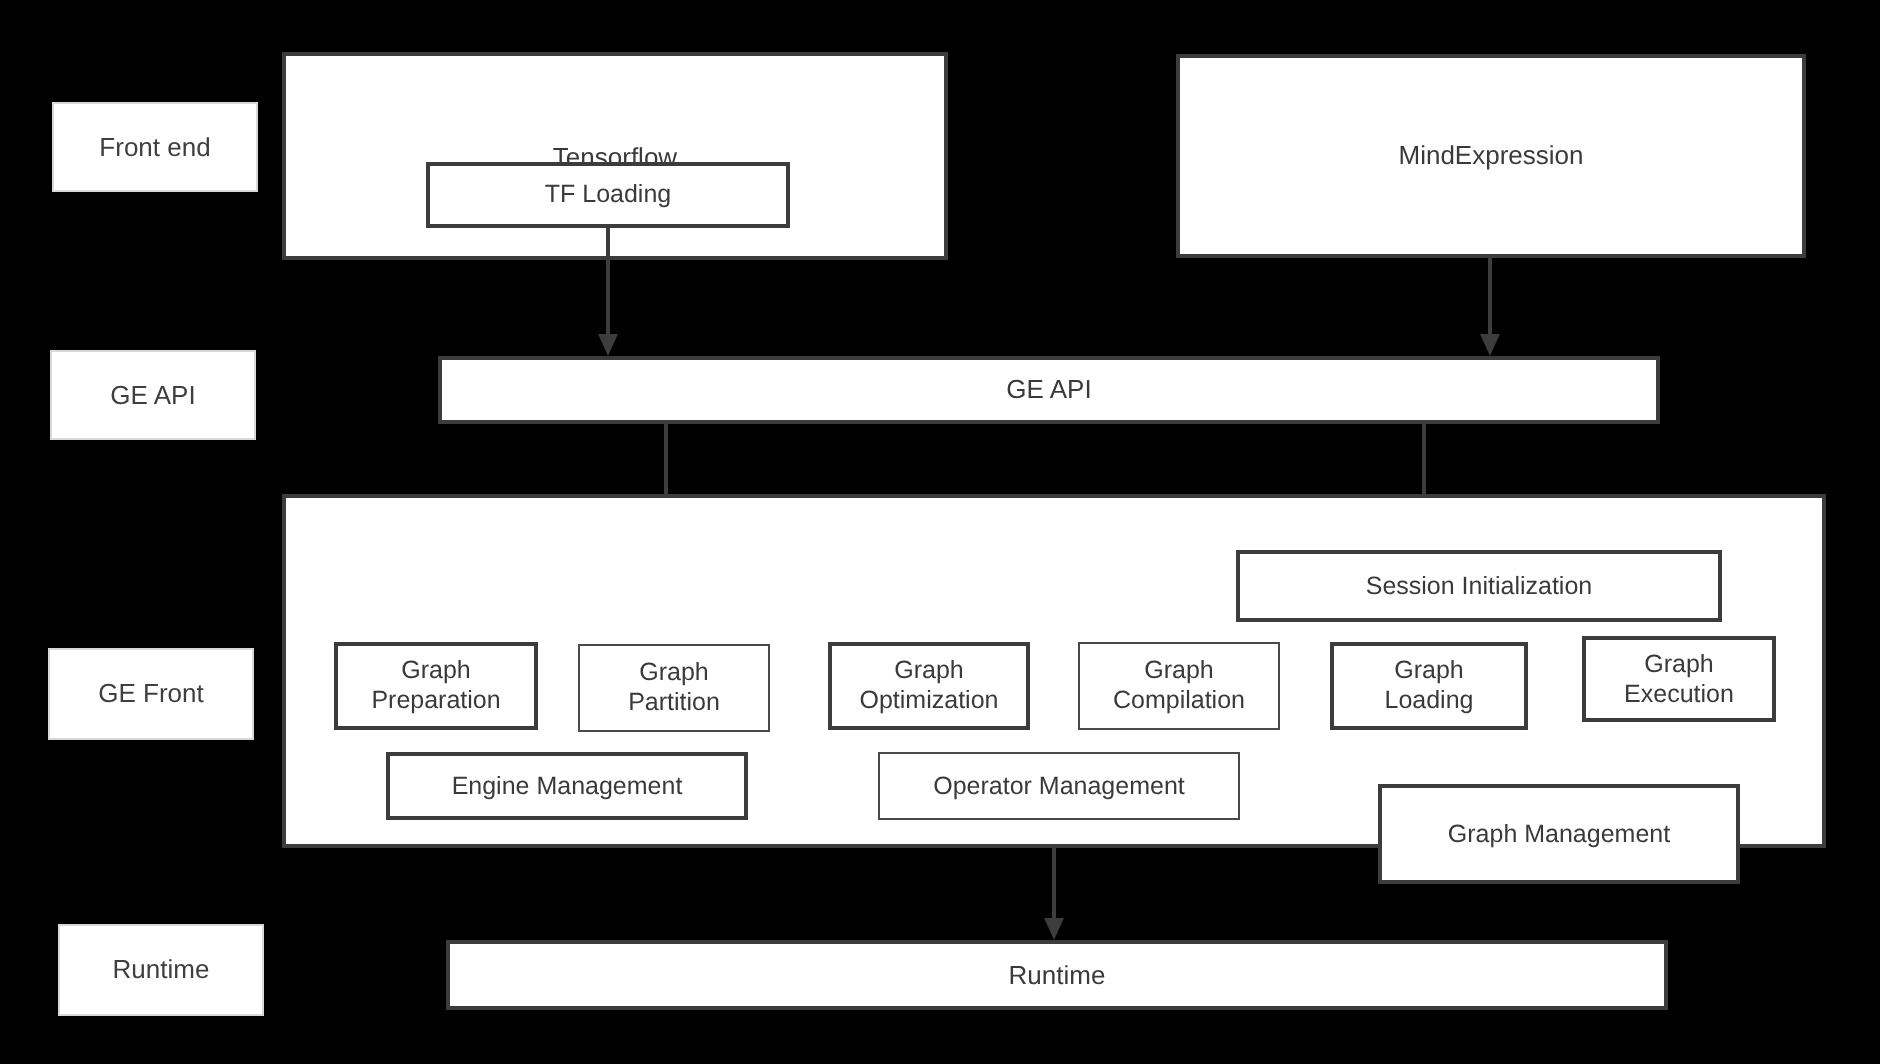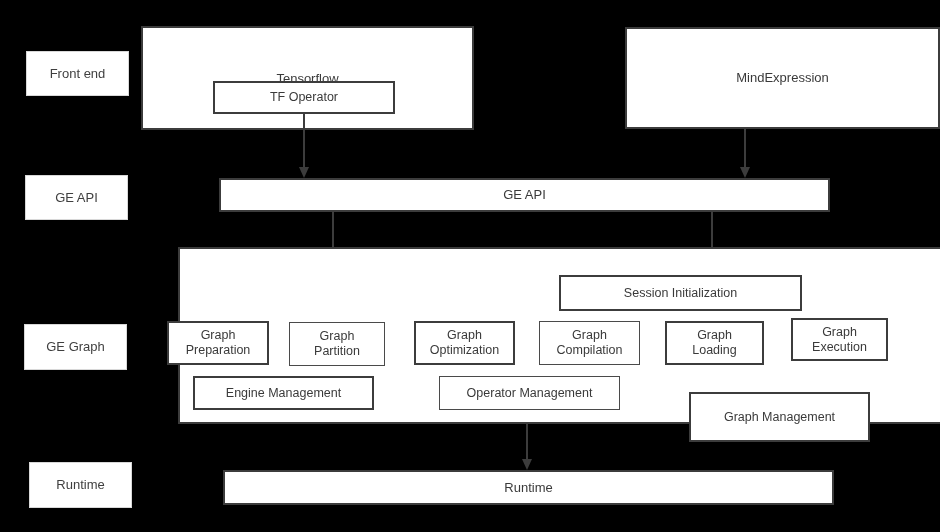--- a/index.html
+++ b/index.html
@@ -42,21 +42,20 @@
   .group-box {
     border: 2px solid #3c3c3c;
     align-items: flex-start;
     justify-content: center;
     padding-top: 43px;
     font-size: 13px;
   }
   .group-plain {
     border: 2px solid #3c3c3c;
     font-size: 13px;
-    margin-left: 37px;
   }
   
   .inner-box {
     border: 2px solid #3c3c3c;
     font-size: 12.5px;
     color: #3a3a3a;
   }
   .inner-box.thin {
     border: 1.5px solid #4a4a4a;
   }
@@ -87,27 +86,27 @@
 </style>
 </head>
 <body>
 
 <div id="canvas">
 
   <div class="box side-label" style="left:26px; top:51px; width:103px; height:45px;">Front end</div>
 
   <div class="box side-label" style="left:25px; top:175px; width:103px; height:45px;">GE API</div>
 
-  <div class="box side-label" style="left:24px; top:324px; width:103px; height:46px;">GE Graph</div>
+  <div class="box side-label" style="left:24px; top:324px; width:103px; height:46px;">GE Front</div>
 
   <div class="box side-label" style="left:29px; top:462px; width:103px; height:46px;">Runtime</div>
 
   <div class="box group-box" style="left:141px; top:26px; width:333px; height:104px;">Tensorflow</div>
 
-  <div class="box inner-box" style="left:213px; top:81px; width:182px; height:33px;">TF Operator</div>
+  <div class="box inner-box" style="left:213px; top:81px; width:182px; height:33px;">TF Loading</div>
 
   <div class="box group-plain" style="left:588px; top:27px; width:315px; height:102px;">MindExpression</div>
 
   <div class="arrow" style="left:303px; top:114px; height:64px;">
     <div class="shaft" style="height:53px;"></div>
     <div class="head" style="top:53px;"></div>
   </div>
 
   <div class="arrow" style="left:744px; top:129px; height:49px;">
     <div class="shaft" style="height:38px;"></div>
@@ -122,21 +121,21 @@
   </div>
 
   <div class="arrow" style="left:711px; top:212px; height:63px;">
     <div class="shaft" style="height:52px;"></div>
     <div class="head" style="top:52px;"></div>
   </div>
 
   <div class="box group-plain" style="left:141px; top:247px; width:772px; height:177px;"></div>
 
 
-  <div class="box inner-box" style="left:559px; top:275px; width:243px; height:36px;">Session Initialization</div>
+  <div class="box inner-box" style="left:618px; top:275px; width:243px; height:36px;">Session Initialization</div>
 
   <div class="box inner-box" style="left:167px; top:321px; width:102px; height:44px;">Graph
 Preparation</div>
 
   <div class="box inner-box thin" style="left:289px; top:322px; width:96px; height:44px;">Graph
 Partition</div>
 
   <div class="box inner-box" style="left:414px; top:321px; width:101px; height:44px;">Graph
 Optimization</div>
 

